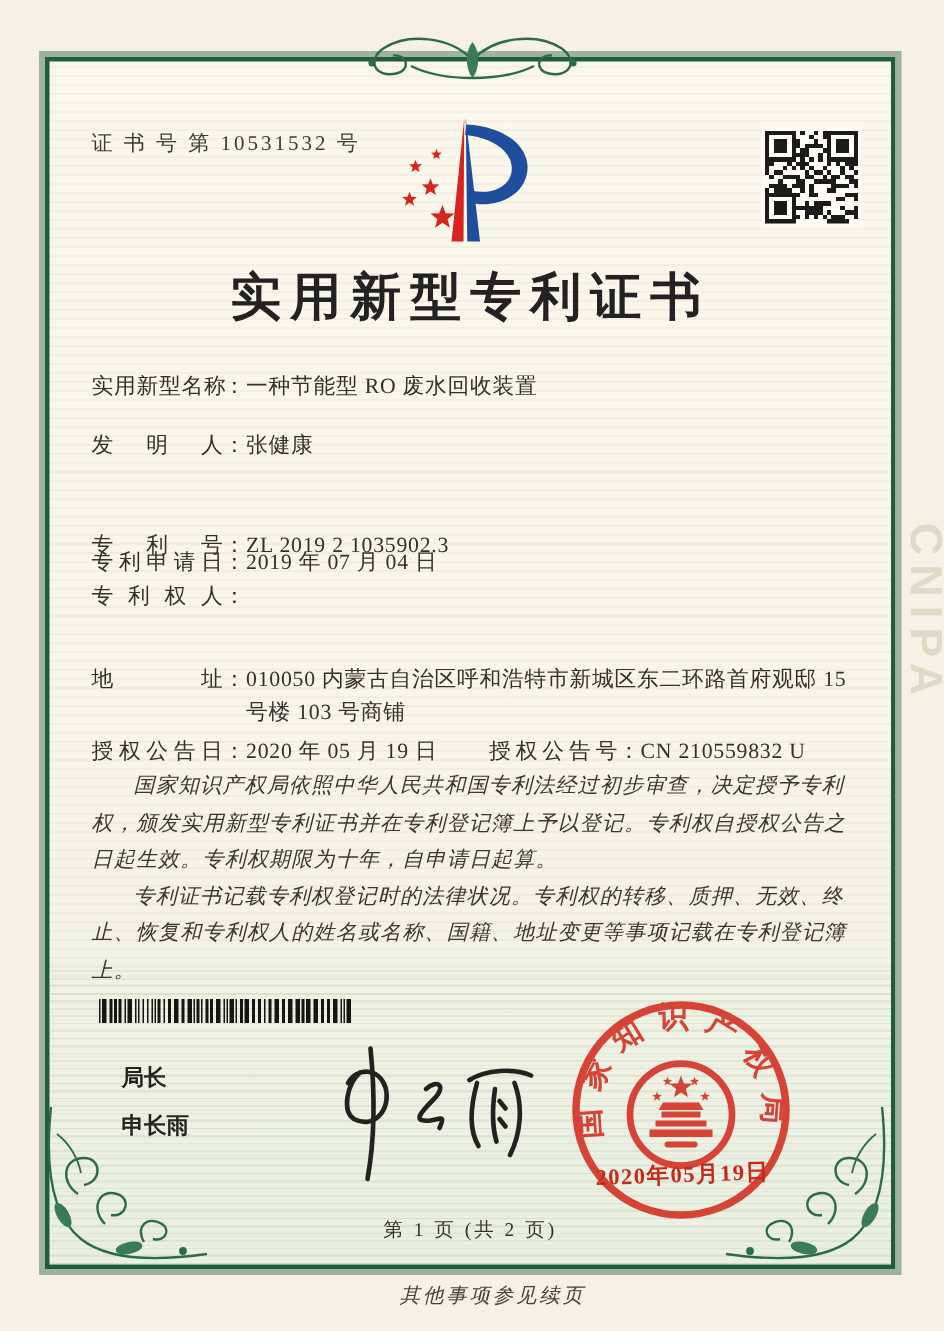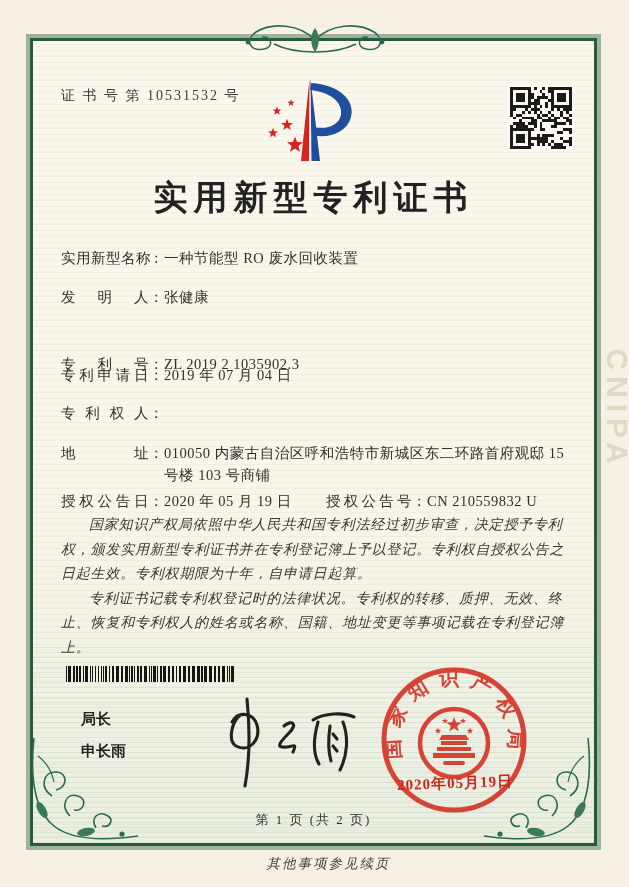--- a/index.html
+++ b/index.html
@@ -367,21 +367,21 @@
       <div class="row" style="top:78px;margin-top:28px;">
         <span class="flabel">专 利 号</span>
           <span class="colon">：</span>
         <span class="fvalue">ZL 2019 2 1035902.3</span>
       </div>
       <div class="row" style="top:117px;">
         <span class="flabel">专利申请日</span>
           <span class="colon">：</span>
         <span class="fvalue">2019 年 07 月 04 日</span>
       </div>
-      <div class="row" style="top:155px;">
+      <div class="row" style="top:140px;">
         <span class="flabel">专 利 权 人</span>
           <span class="colon">：</span>
       </div>
       <div class="row" style="top:195px;">
         <span class="flabel">地 址</span>
           <span class="colon">：</span>
         <span class="fvalue">010050 内蒙古自治区呼和浩特市新城区东二环路首府观邸 15 号楼 103 号商铺</span>
       </div>
       <div class="row row2col" style="top:243px;">
         <span class="flabel">授权公告日</span>

